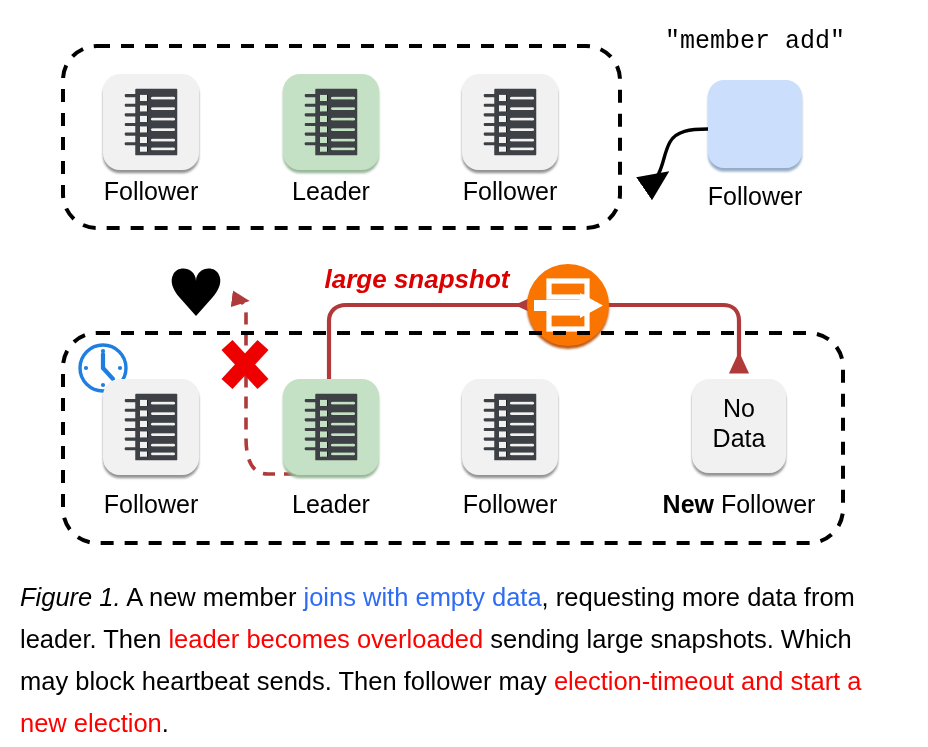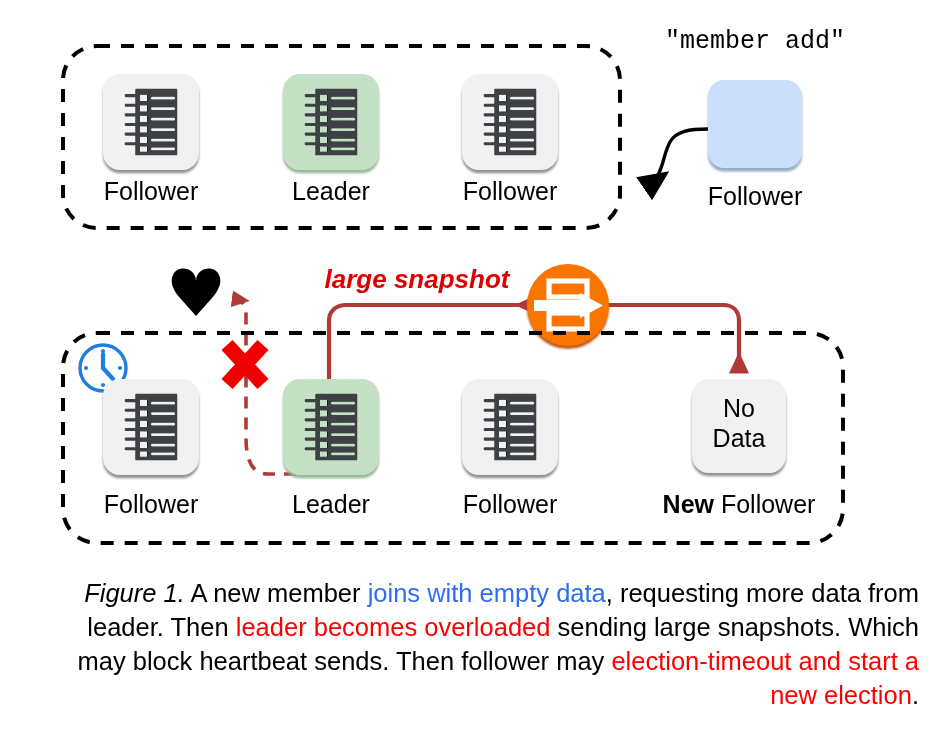--- a/index.html
+++ b/index.html
@@ -49,27 +49,27 @@
     font-style: italic;
     fill: #dd0000;
   }
   .nodata-text {
     font-family: "Liberation Sans", sans-serif;
     font-size: 25px;
     fill: #000000;
   }
   .caption {
     position: absolute;
-    left: 43px;
+    left: 20px;
     top: 576px;
     width: 876px;
-    text-align: right;
+    text-align: left;
     font-family: "Liberation Sans", sans-serif;
     font-size: 25.5px;
-    line-height: 34px;
+    line-height: 42px;
     color: #000000;
   }
   .caption .fig-num {
     font-style: italic;
   }
   .caption .c-blue { color: #2e6cf6; }
   .caption .c-red  { color: #ff0000; }
 </style>
 </head>
 <body>

